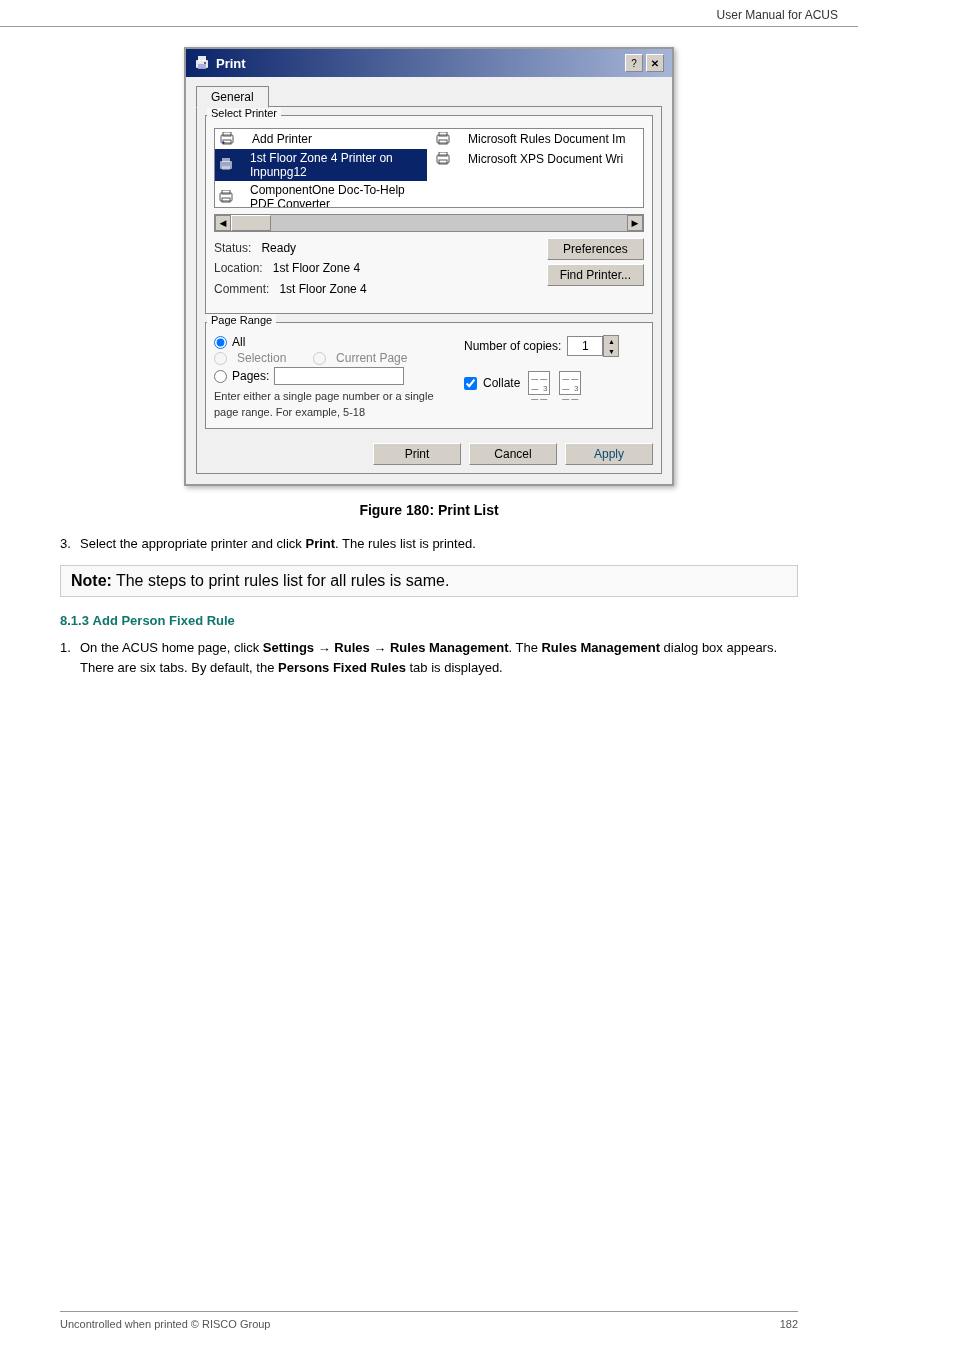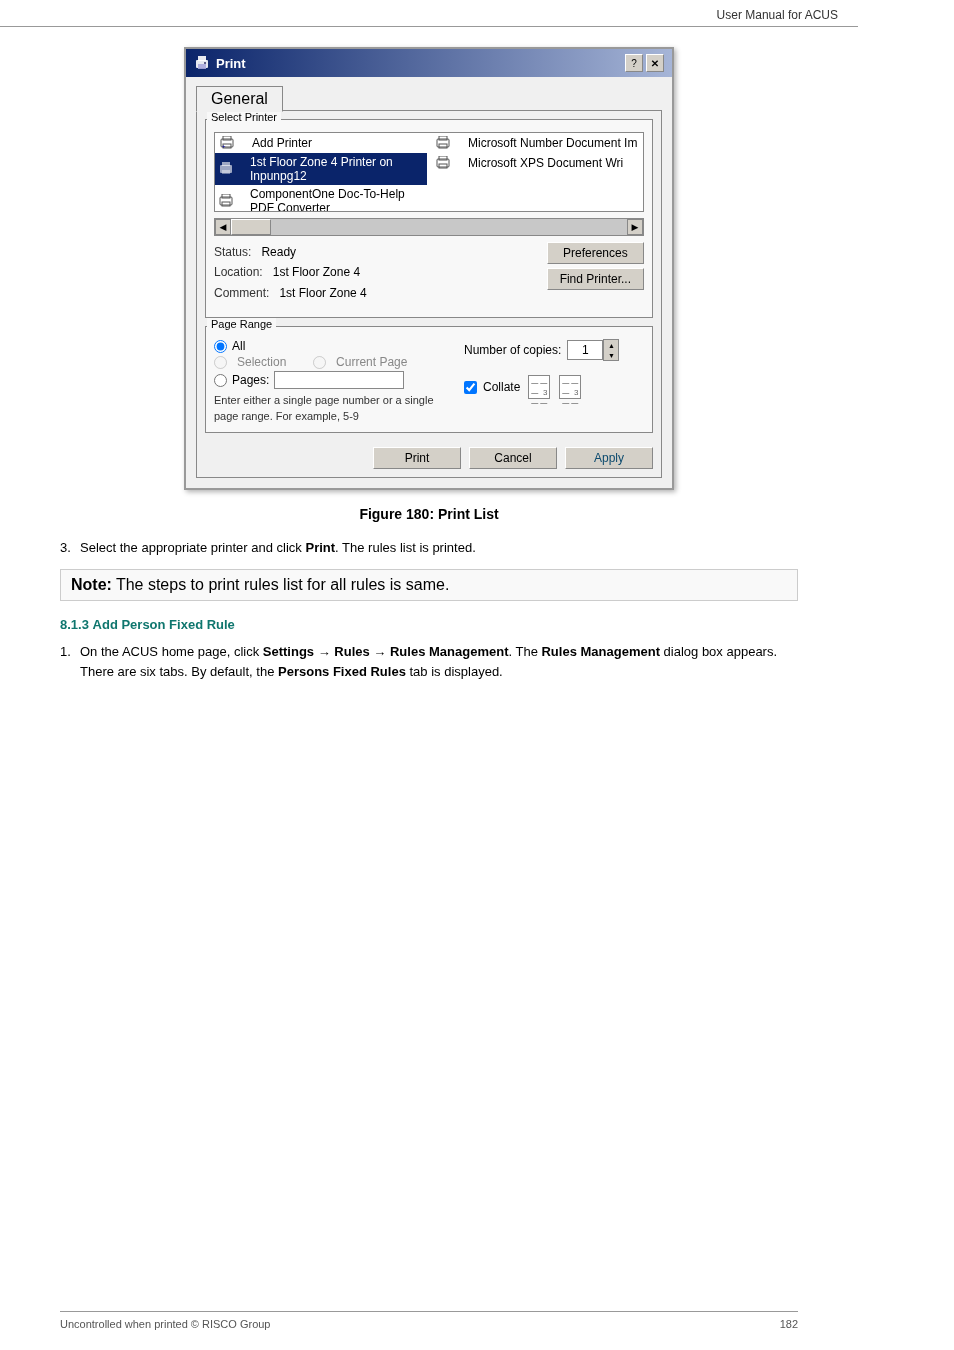--- a/index.html
+++ b/index.html
@@ -114,21 +114,21 @@
     .tab-row {
       display: flex;
       margin-bottom: 0;
     }
 
     .tab-item {
       background: #d4d0c8;
       border: 1px solid #888;
       border-bottom: none;
       padding: 3px 14px;
-      font-size: 16px;
+      font-size: 12px;
       cursor: pointer;
       position: relative;
       top: 1px;
     }
 
     .tab-item.active {
       background: #f0f0f0;
       border-bottom: 1px solid #f0f0f0;
       z-index: 2;
     }
@@ -575,21 +575,21 @@
                   <div class="printer-right-col">
 
                     <div class="printer-list-item">
                       <span class="printer-item-icon">
                         <svg width="14" height="14" viewBox="0 0 14 14">
                           <rect x="1" y="3" width="12" height="8" rx="1" fill="none" stroke="#555" stroke-width="1"></rect>
                           <rect x="3" y="0" width="8" height="4" fill="none" stroke="#555" stroke-width="1"></rect>
                           <rect x="3" y="8" width="8" height="4" fill="none" stroke="#555" stroke-width="1"></rect>
                         </svg>
                       </span>
-                      <span>Microsoft Number Document Im</span>
+                      <span>Microsoft Rules Document Im</span>
                     </div>
 
                     <div class="printer-list-item">
                       <span class="printer-item-icon">
                         <svg width="14" height="14" viewBox="0 0 14 14">
                           <rect x="1" y="3" width="12" height="8" rx="1" fill="none" stroke="#555" stroke-width="1"></rect>
                           <rect x="3" y="0" width="8" height="4" fill="none" stroke="#555" stroke-width="1"></rect>
                           <rect x="3" y="8" width="8" height="4" fill="none" stroke="#555" stroke-width="1"></rect>
                         </svg>
                       </span>
@@ -649,21 +649,21 @@
                     <label for="radio-selection" style="color:#888;">Selection</label>
                     &nbsp;&nbsp;
                     <input type="radio" name="pagerange" id="radio-current" disabled="" style="">
                     <label for="radio-current" style="color:#888;">Current Page</label>
                   </div>
                   <div class="pages-row">
                     <input type="radio" name="pagerange" id="radio-pages" style="">
                     <label for="radio-pages">Pages:</label>
                     <input type="text" class="pages-input" value="" style="">
                   </div>
-                  <div class="hint-text">Enter either a single page number or a single page range. For example, 5-9</div>
+                  <div class="hint-text">Enter either a single page number or a single page range. For example, 5-18</div>
                 </div>
 
                 <div class="page-range-right">
                   <div class="copies-row">
                     <span>Number of copies:</span>
                     <div class="copies-input-wrap">
                       <input type="text" class="copies-input" value="1" style="">
                       <div class="spin-buttons">
                         <button class="spin-up">▲</button>
                         <button class="spin-down">▼</button>

